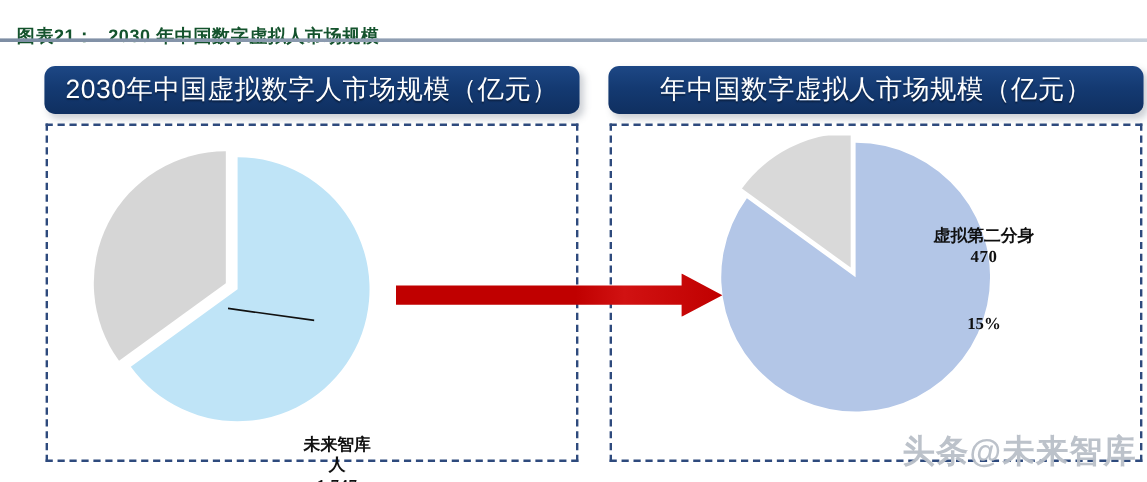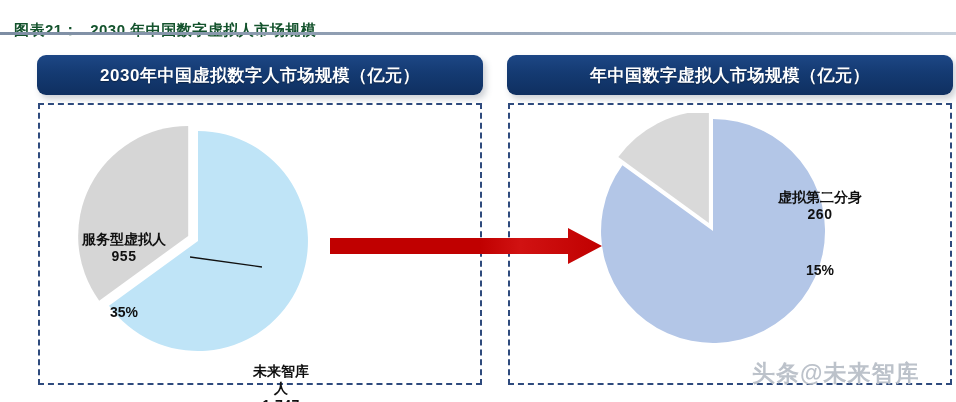--- a/index.html
+++ b/index.html
@@ -22,50 +22,50 @@
   #panel-left{left:22px;width:462px;}
   #panel-right{left:492px;width:462px;}
   .panel-header{
     position:absolute;left:15px;top:9px;right:1px;height:40px;
     background:linear-gradient(180deg,#1d4785 0%,#143a72 45%,#0f2f60 100%);
     border-radius:9px;
     box-shadow:3px 4px 6px rgba(90,100,115,0.30);
     display:flex;align-items:center;justify-content:center;
   }
   .panel-header-text{
-    color:#ffffff;font-size:17px;font-weight:bold;
+    color:#ffffff;font-size:22px;font-weight:normal;
     letter-spacing:0.5px;white-space:nowrap;
     text-shadow:0 1px 1px rgba(0,0,0,0.35);
   }
   .dashed-box{
     position:absolute;left:16px;top:57px;right:2px;bottom:9px;
     border:2px dashed #2e4a7d;background:#ffffff;
   }
   .chart-area{position:absolute;left:0;top:0;right:0;bottom:0;}
   .pie-svg{position:absolute;}
   #pie-left{left:28px;top:14px;}
   #pie-right{left:85px;top:8px;}
   .slice-label{
     position:absolute;text-align:center;line-height:1.22;
-    font-size:14px;font-weight:bold;color:#101010;white-space:nowrap;
+    font-size:14px;font-weight:bold;color:#101010;white-space:nowrap;font-family:Liberation Serif, serif;
   }
   .slice-label .cat{font-size:14px;font-weight:bold;}
   .slice-label .val{font-size:14px;font-weight:bold;letter-spacing:0.5px;}
   .slice-label .pct{font-size:14px;font-weight:bold;margin-top:39px;}
   #label-service{left:42px;top:126px;}
   #label-identity{left:213px;top:258px;}
   #label-secondself{left:760px;top:130px;}
   #label-vip{left:628px;top:262px;}
   #leader-line{
     position:absolute;left:150px;top:150px;width:72px;height:14px;
   }
   #arrow{position:absolute;left:330px;top:228px;width:272px;height:36px;}
   #watermark{
     position:absolute;left:752px;top:358px;
-    font-size:23px;color:#b9bfc8;font-weight:bold;
+    font-size:27px;color:#b9bfc8;font-weight:bold;
     letter-spacing:1px;white-space:nowrap;opacity:0.95;
   }
 </style>
 </head>
 <body>
 
 <div id="figure-title">
   <span class="num">图表21：</span><span>2030 年中国数字虚拟人市场规模</span>
 </div>
 <div id="title-rule"></div>
@@ -83,25 +83,20 @@
 
         <path d="M 130.0 122.0 L 130.0 12.0 A 110 110 0 1 1 41.0 186.7 Z" fill="#bfe4f7"></path>
 
         <path d="M 120.2 117.0 L 31.2 181.7 A 110 110 0 0 1 120.2 7.0 Z" fill="#d6d6d6"></path>
       </svg>
 
       <svg id="leader-line" viewBox="0 0 72 14">
         <line x1="0" y1="2" x2="72" y2="12" stroke="#111111" stroke-width="1.4"></line>
       </svg>
 
-      <div class="slice-label" id="label-service">
-        <div class="cat">服务型虚拟人</div>
-        <div class="val">955</div>
-        <div class="pct">35%</div>
-      </div>
 
       <div class="slice-label" id="label-identity">
         <div class="cat">未来智库</div>
         <div class="cat">人</div>
         <div class="val">1,747</div>
 
       </div>
 
     </div>
   </div>
@@ -118,21 +113,21 @@
 
       <svg class="pie-svg" id="pie-right" width="250" height="250" viewBox="0 0 250 250">
 
         <path d="M 118.0 118.0 L 118.0 6.0 A 112 112 0 1 1 27.4 52.2 Z" fill="#b3c6e7"></path>
 
         <path d="M 113.9 110.0 L 23.3 44.1 A 112 112 0 0 1 113.9 -2.0 Z" fill="#d9d9d9"></path>
       </svg>
 
       <div class="slice-label" id="label-secondself" style="left:268px;top:84px;">
         <div class="cat">虚拟第二分身</div>
-        <div class="val">260</div>
+        <div class="val">470</div>
         <div class="pct">15%</div>
       </div>
 
 
     </div>
   </div>
 </div>
 
 <svg id="arrow" viewBox="0 0 272 36">
   <defs>

